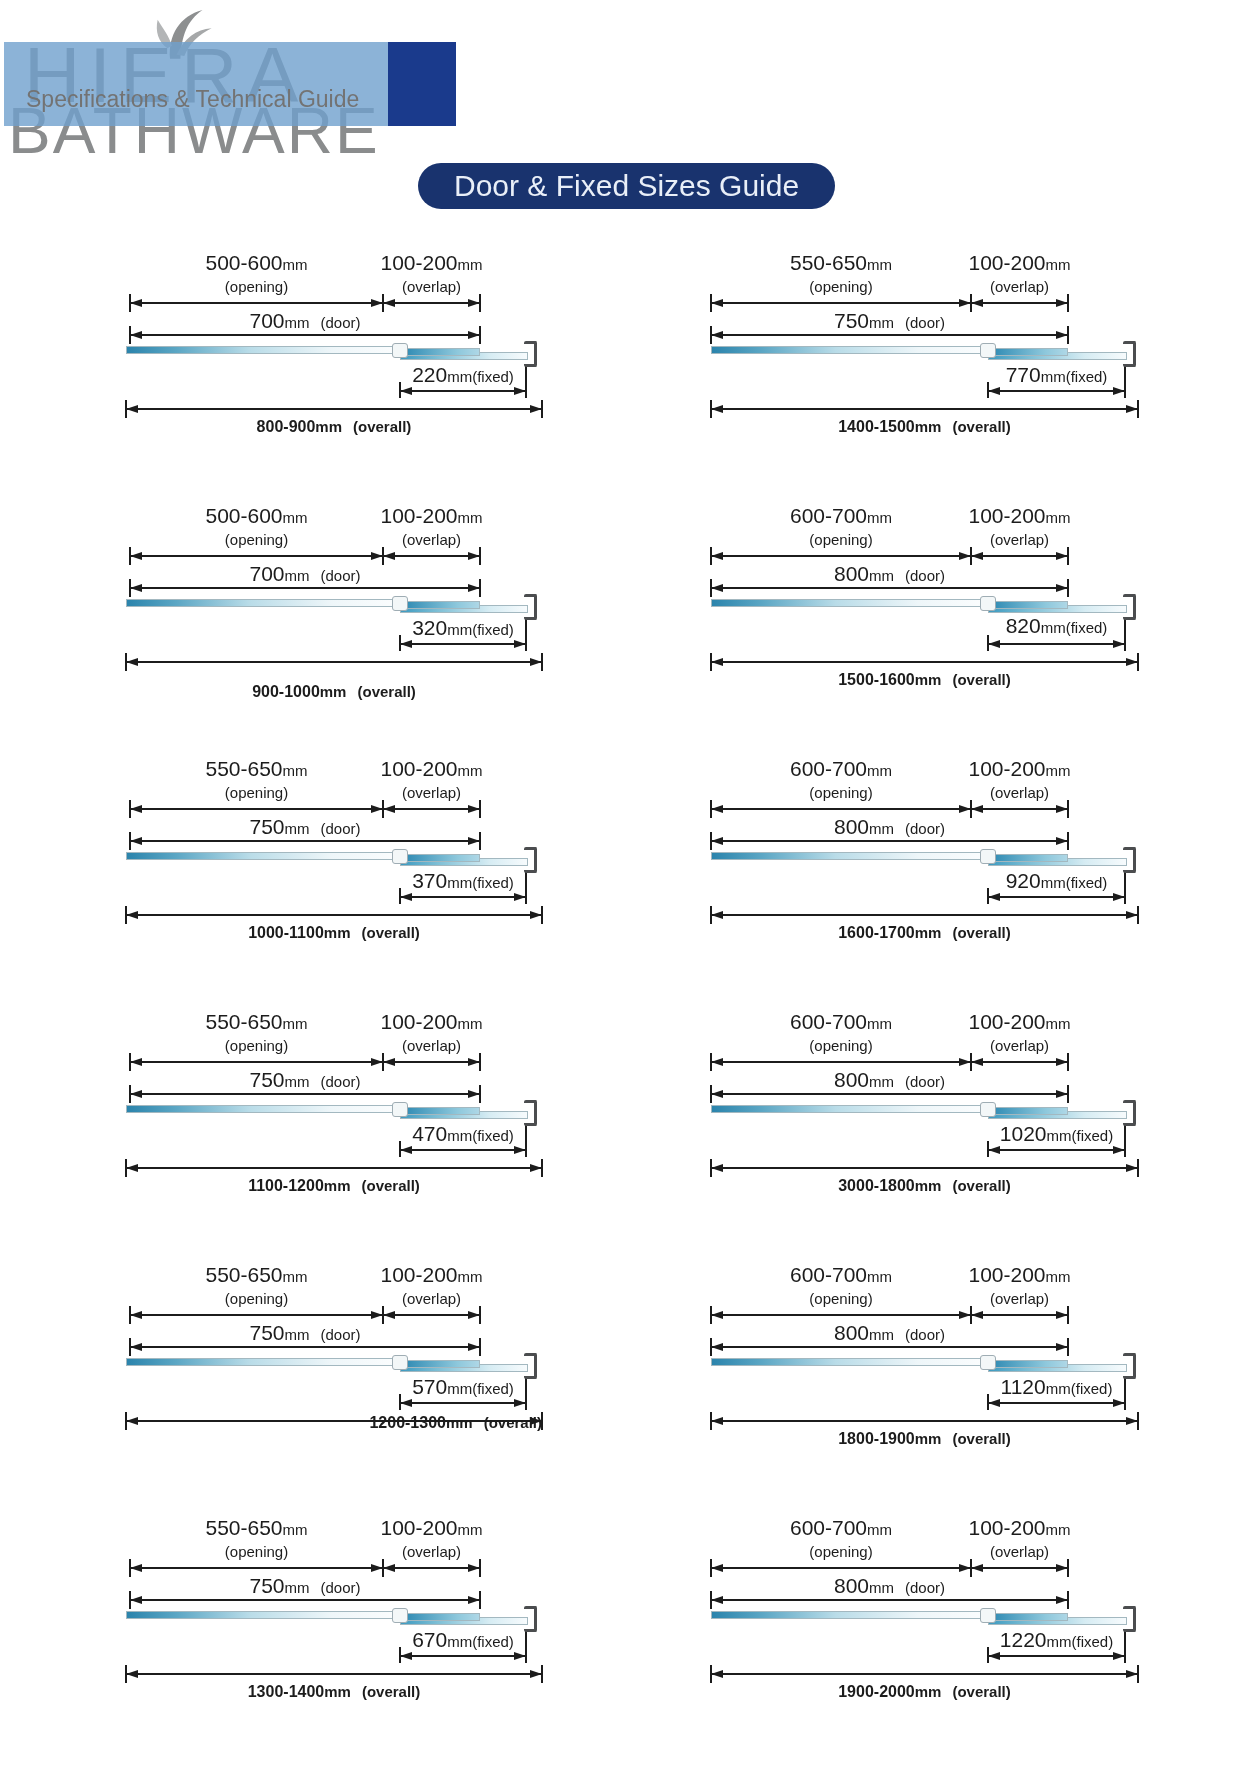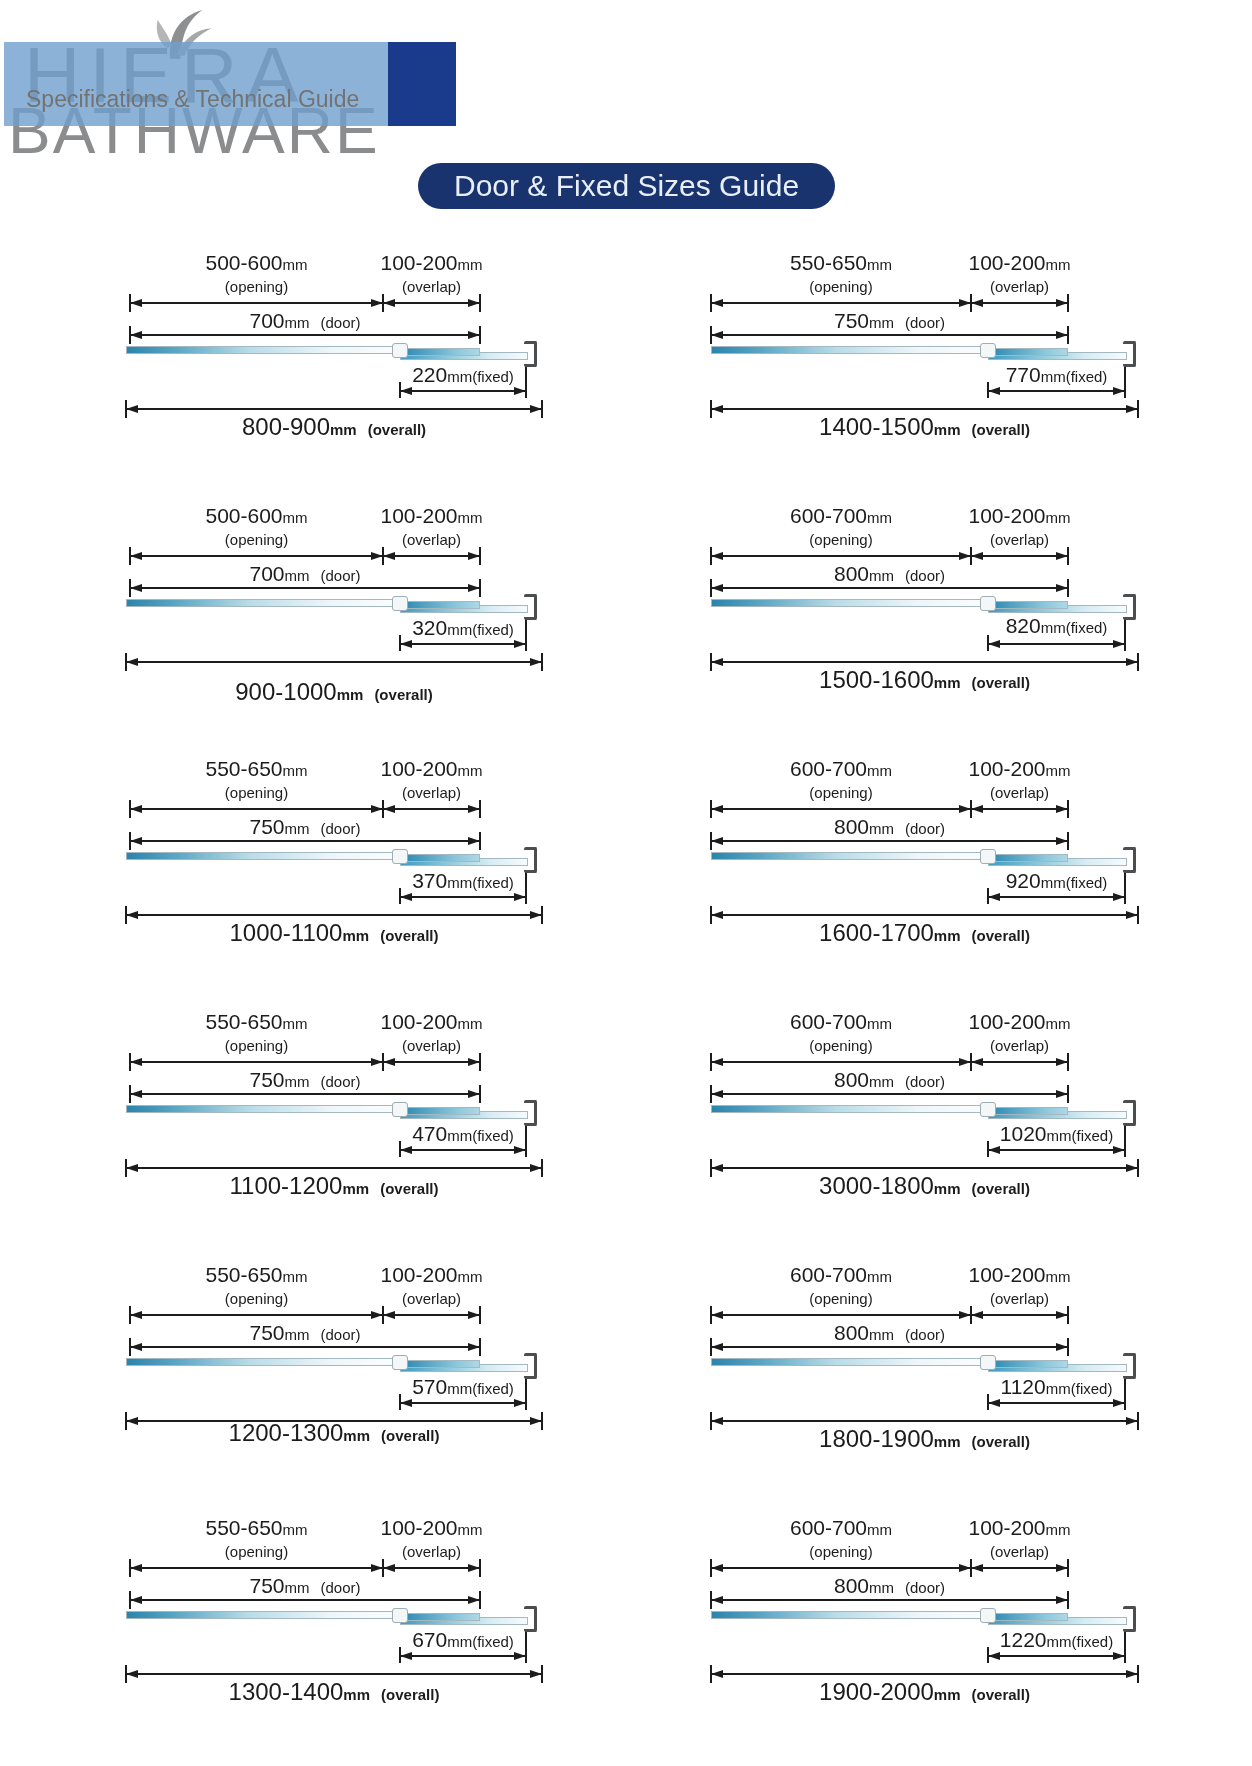--- a/index.html
+++ b/index.html
@@ -30,21 +30,21 @@
        border-top:4px solid transparent;border-bottom:4px solid transparent;}
   .dim::before{left:0;border-right:12px solid var(--line);}
   .dim::after{right:0;border-left:12px solid var(--line);}
   .tk{position:absolute;width:2px;background:var(--line);}
   .dlabel{position:absolute;text-align:center;line-height:26px;white-space:nowrap;}
   .num{font-size:21px;}
   .unit{font-size:15px;}
   .gap{margin-left:11px;}
   .sub{font-size:15px;line-height:18px;}
   .bold{line-height:30px;}
-  .bold .num{font-weight:400;font-size:24px;}
+  .bold .num{font-weight:700;font-size:16px;}
   .bold .unit{font-weight:700;}
 
   .gbar{position:absolute;height:6px;border:1px solid #a3b8c0;}
   .door-g{background:linear-gradient(90deg,var(--g1) 0%,#5ba6c4 18%,#b9dce8 45%,#eef6f9 75%,#fbfdfe 100%);}
   .ov-g{background:linear-gradient(90deg,#368fb6 0%,#8ec8dc 70%,#aed7e6 100%);z-index:1;}
   .fx-g{background:linear-gradient(90deg,var(--g2) 0%,#7fc0d6 30%,#d6ecf3 70%,#f7fbfd 100%);}
   .hinge{position:absolute;width:14px;height:13px;background:#f3f7f8;border:1px solid #9fadb4;border-radius:3px;z-index:2;}
   .bracket{position:absolute;width:10px;height:20px;border:3px solid #4b4d4f;border-left:none;border-radius:2px;z-index:2;}
 </style>
 </head>
@@ -191,21 +191,21 @@
       <div class="gbar fx-g" style="left: 274px; top: 96px; width: 126px;"></div>
       <div class="hinge" style="left: 266px; top: 87px;"></div>
       <div class="bracket" style="left: 398px; top: 85px;"></div>
       <div class="dlabel" style="left: 249px; width: 176px; top: 106px;"><span class="num">570</span><span class="unit">mm</span><span class="unit">(fixed)</span></div>
       <div class="dim" style="left: 274px; width: 126px; top: 134px;"></div>
       <div class="tk" style="left: 273px; top: 126px; height: 16px;"></div>
       <div class="tk" style="left: 399px; top: 108px; height: 34px;"></div>
       <div class="dim" style="left: 0px; width: 416px; top: 152px;"></div>
       <div class="tk" style="left: -1px; top: 144px; height: 18px;"></div>
       <div class="tk" style="left: 415px; top: 144px; height: 18px;"></div>
-      <div class="dlabel bold" style="left: 0px; width: 416px; top: 150px;"><span class="num">1200-1300</span><span class="unit">mm</span><span class="unit gap">(overall)</span></div>
+      <div class="dlabel bold" style="left: 0px; width: 416px; top: 140px; text-align: right;"><span class="num">1200-1300</span><span class="unit">mm</span><span class="unit gap">(overall)</span></div>
     </div>
     <div class="diagram" style="left: 126px; top: 1521px;">
       <div class="dlabel" style="left: -26px; width: 313px; top: -6px;"><span class="num">550-650</span><span class="unit">mm</span><div class="sub">(opening)</div></div>
       <div class="dlabel" style="left: 227px; width: 157px; top: -6px;"><span class="num">100-200</span><span class="unit">mm</span><div class="sub">(overlap)</div></div>
       <div class="dim" style="left: 4px; width: 253px; top: 46px;"></div>
       <div class="dim" style="left: 257px; width: 97px; top: 46px;"></div>
       <div class="tk" style="left: 3px; top: 38px; height: 18px;"></div>
       <div class="tk" style="left: 256px; top: 38px; height: 18px;"></div>
       <div class="tk" style="left: 353px; top: 38px; height: 18px;"></div>
       <div class="dlabel" style="left: 4px; width: 350px; top: 52px;"><span class="num">750</span><span class="unit">mm</span><span class="unit gap">(door)</span></div>

